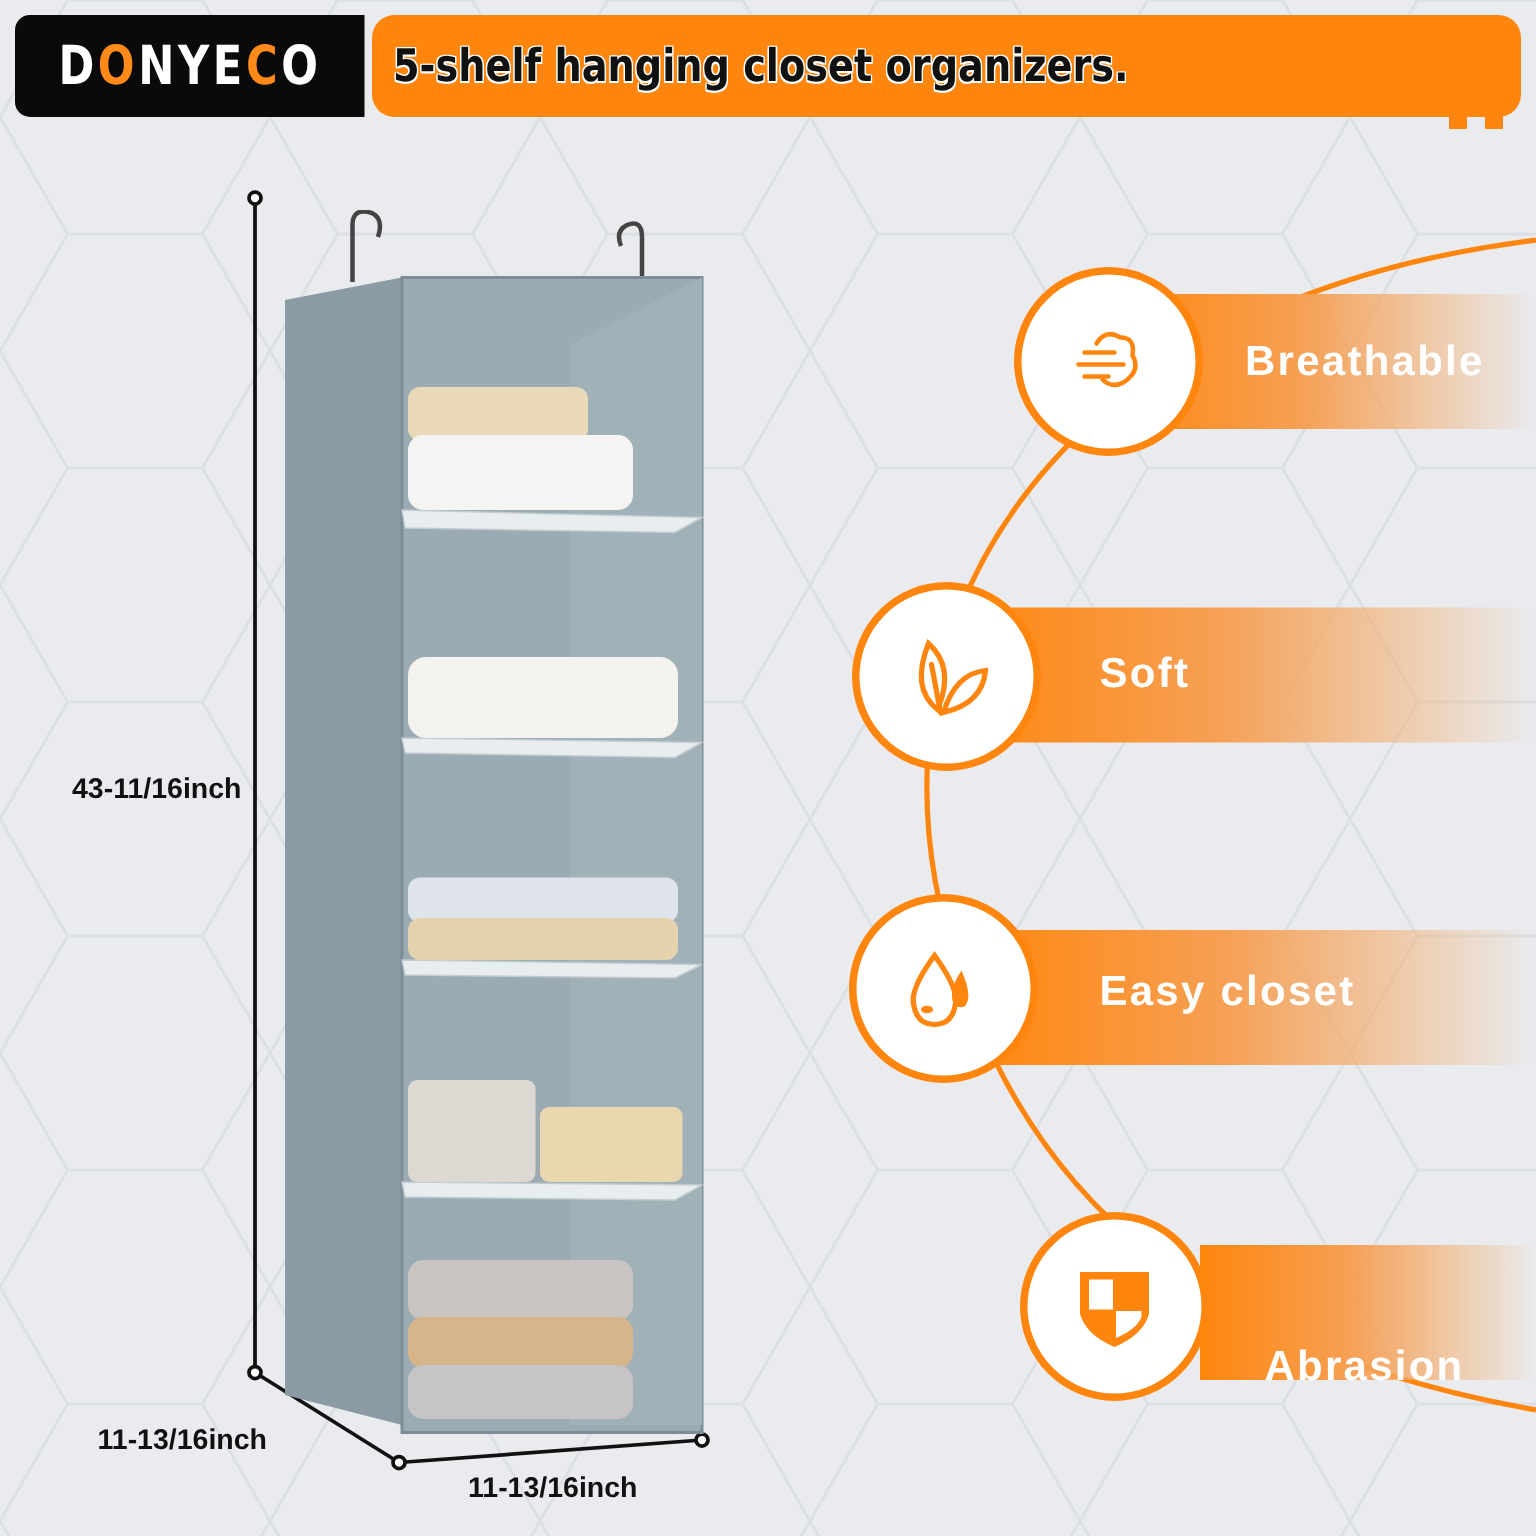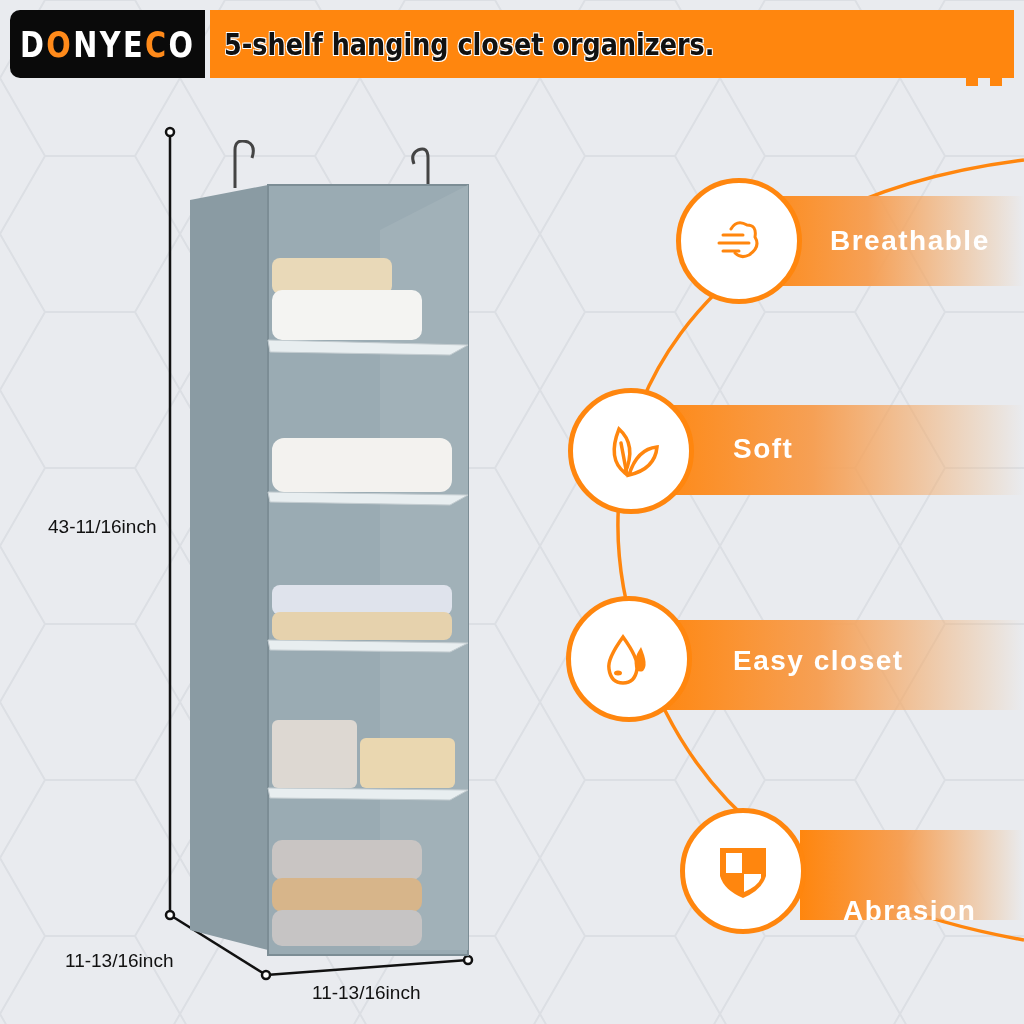--- a/index.html
+++ b/index.html
@@ -1,27 +1,27 @@
 <!DOCTYPE html>
 <html><head>
 <meta charset="utf-8">
 <style>
   html,body{margin:0;padding:0;}
   body{width:1024px;height:1024px;overflow:hidden;position:relative;
     background:#e9ebef;font-family:"Liberation Sans",sans-serif;}
   .bg-hex{position:absolute;inset:0;}
   .header{position:absolute;left:10px;top:10px;right:10px;height:68px;display:flex;}
-  .brand-box{width:195px;height:68px;background:#0a0a0a;border-radius:10px 0 0 10px;display:flex;align-items:center;justify-content:center;}
+  .brand-box{width:233px;height:68px;background:#0a0a0a;border-radius:10px 0 0 10px;display:flex;align-items:center;justify-content:center;}
   .brand{color:#fff;font-size:36px;font-weight:bold;letter-spacing:3px;font-family:"DejaVu Sans",sans-serif;transform:scaleX(0.8);}
   .brand .acc{color:#ff8a1a;}
-  .title-box{flex:1;height:68px;background:#ff860e;margin-left:5px;display:flex;align-items:center;position:relative;}
+  .title-box{flex:1;height:68px;background:#ff860e;margin-left:5px;display:flex;align-items:center;position:relative;border-radius:15px;}
   .title{font-size:30px;font-weight:bold;color:#111;margin-left:14px;font-family:"DejaVu Sans",sans-serif;
     text-shadow:-1px -1px 0 #fff,1px -1px 0 #fff,-1px 1px 0 #fff,1px 1px 0 #fff;transform:scaleX(0.85);transform-origin:left center;}
   .deco{position:absolute;background:#ff860e;}
-  .dim{position:absolute;font-size:19px;font-weight:normal;color:#111;}
+  .dim{position:absolute;font-size:19px;font-weight:bold;color:#111;}
   .organizer{position:absolute;left:180px;top:140px;width:300px;height:820px;}
   .feature-label{position:absolute;color:#fff;font-size:28px;font-weight:bold;letter-spacing:1.5px;}
   .band{position:absolute;height:90px;background:linear-gradient(90deg,#ff860e 0%,#f6a055 45%,rgba(240,190,140,0.3) 90%,rgba(240,190,140,0) 100%);}
   .circle{position:absolute;width:126px;height:126px;border-radius:50%;background:#fff;border:5px solid #ff860e;box-sizing:border-box;display:flex;align-items:center;justify-content:center;}
 </style>
 </head>
 <body>
 
 <svg class="bg-hex" width="1024" height="1024">
   <defs>

